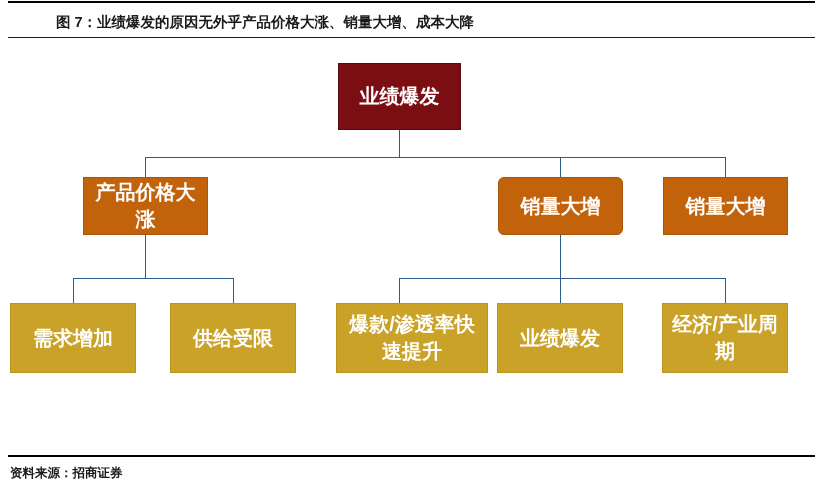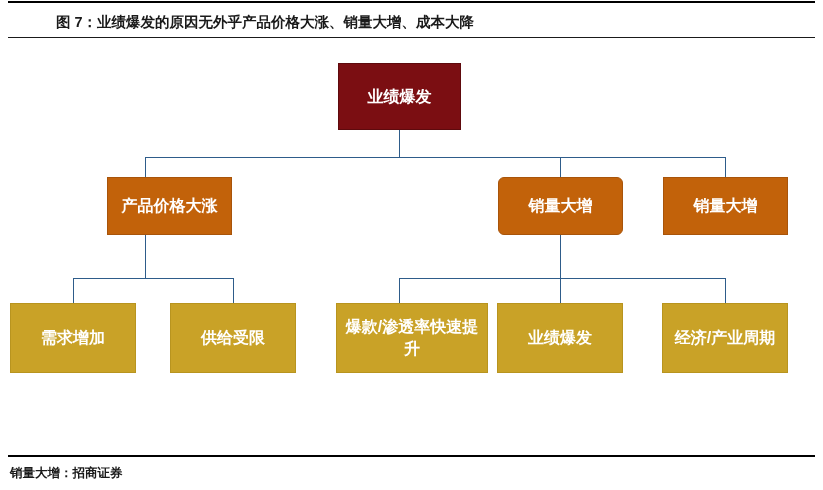--- a/index.html
+++ b/index.html
@@ -79,21 +79,21 @@
     height: 414px;
   }
   .node {
     position: absolute;
     box-sizing: border-box;
     display: flex;
     align-items: center;
     justify-content: center;
     text-align: center;
     color: #ffffff;
-    font-size: 16px;
+    font-size: 20px;
     font-weight: bold;
     line-height: 1.35;
     padding: 2px 6px;
     z-index: 3;
   }
   .node.root {
     background: #7B0E12;
     border: 1px solid #5e0a0d;
   }
   .node.lvl2 {
@@ -142,21 +142,21 @@
     <div class="connector v" style="left:560px; top:197px; height:43px;"></div>
     <div class="connector h" style="left:399px; top:240px; width:326px;"></div>
     <div class="connector v" style="left:399px; top:240px; height:25px;"></div>
     <div class="connector v" style="left:560px; top:240px; height:25px;"></div>
     <div class="connector v" style="left:725px; top:240px; height:25px;"></div>
 
     <div class="node root" style="left:338px; top:25px; width:123px; height:67px;">
       <span>业绩爆发</span>
     </div>
 
-    <div class="node lvl2" style="left:83px; top:139px; width:125px; height:58px;margin-left:24px;">
+    <div class="node lvl2" style="left:83px; top:139px; width:125px; height:58px;">
       <span>产品价格大涨</span>
     </div>
 
     <div class="node lvl2" style="left:498px; top:139px; width:125px; height:58px;border-radius:6px;">
       <span>销量大增</span>
     </div>
 
     <div class="node lvl2" style="left:663px; top:139px; width:125px; height:58px;">
       <span>销量大增</span>
     </div>
@@ -177,15 +177,15 @@
       <span>业绩爆发</span>
     </div>
 
     <div class="node lvl3" style="left:662px; top:265px; width:126px; height:70px;">
       <span>经济/产业周期</span>
     </div>
 
   </div>
 
   <div class="rule-bottom"></div>
-  <div class="source">销量大增：招商证券</div>
+  <div class="source">资料来源：招商证券</div>
 
 </div>
 
 </body></html>

